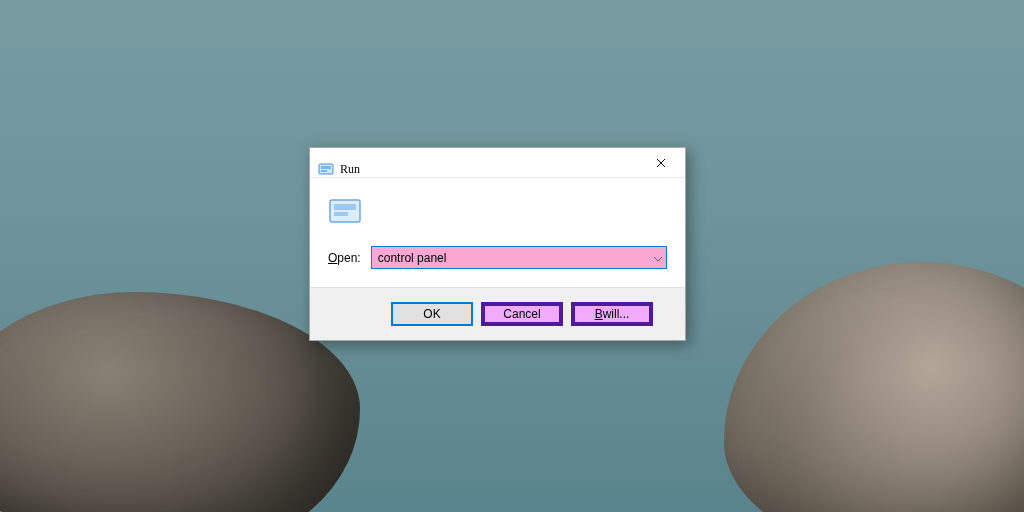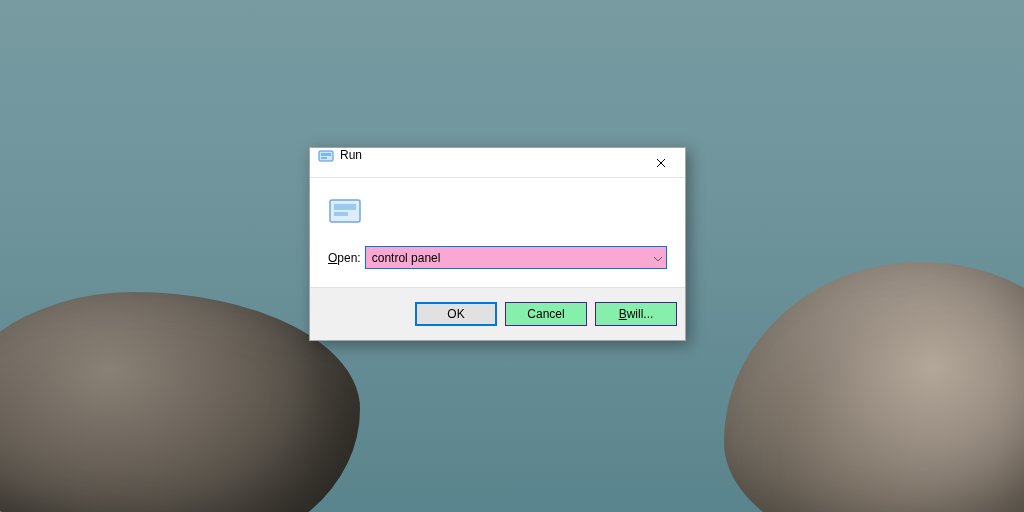--- a/index.html
+++ b/index.html
@@ -40,23 +40,24 @@
     left: 309px;
     top: 147px;
     width: 377px;
     background: #fff;
     border: 1px solid #a6a6a6;
     box-shadow: 4px 4px 14px rgba(0,0,0,.35);
   }
   .titlebar {
     height: 30px;
     display: flex;
-    align-items: flex-start;
+    align-items: flex-end;
     padding: 0 2px 0 8px;
     border-bottom: 1px solid #e8e8e8;
+    font-family: Liberation Serif, serif;
   }
   .title-icon {
     width: 16px; height: 16px;
     margin-right: 6px;
     display:flex; align-items:center; justify-content:center;
   }
   .title-text { flex: 1; color:#000; }
   .close-btn {
     width: 45px; height: 29px;
     display:flex; align-items:center; justify-content:center;
@@ -68,21 +69,21 @@
     gap: 14px;
   }
   .big-icon {
     width: 34px; height: 34px; flex:0 0 34px;
     display:flex; align-items:center; justify-content:center;
   }
   .desc { color:#000; line-height:1.35; }
   .open-row {
     display:flex; align-items:center;
     padding: 6px 18px 18px 18px;
-    gap: 4px;
+    gap: 10px;
   }
   .open-label { color:#000; }
   .open-label .u { text-decoration: underline; }
   .combo {
     flex:1;
     position:relative;
   }
   .combo input {
     width:100%;
     height:23px;
@@ -93,30 +94,30 @@
     color:#000;
     background:#f9a8d4;
   }
   .combo .chev {
     position:absolute; right:4px; top:50%; transform:translateY(-50%);
     color:#606060; pointer-events:none;
   }
   .footer {
     background:#f0f0f0;
     border-top:1px solid #dfdfdf;
-    padding: 14px 8px;
+    padding: 14px 32px;
     display:flex;
     justify-content:flex-end;
     gap:8px;
   }
   .btn {
     min-width:82px;
     height:24px;
-    background:#86efac;
-    border:1px solid #4c1d95;
+    background:#f0abfc;
+    border:4px solid #4c1d95;
     font:inherit;
     color:#000;
     padding:0 10px;
     cursor:default;
     display:inline-flex; align-items:center; justify-content:center;
   }
   .btn.default {
     border:1px solid #0078d7;
     outline:1px solid #0078d7;
     outline-offset:-2px;

